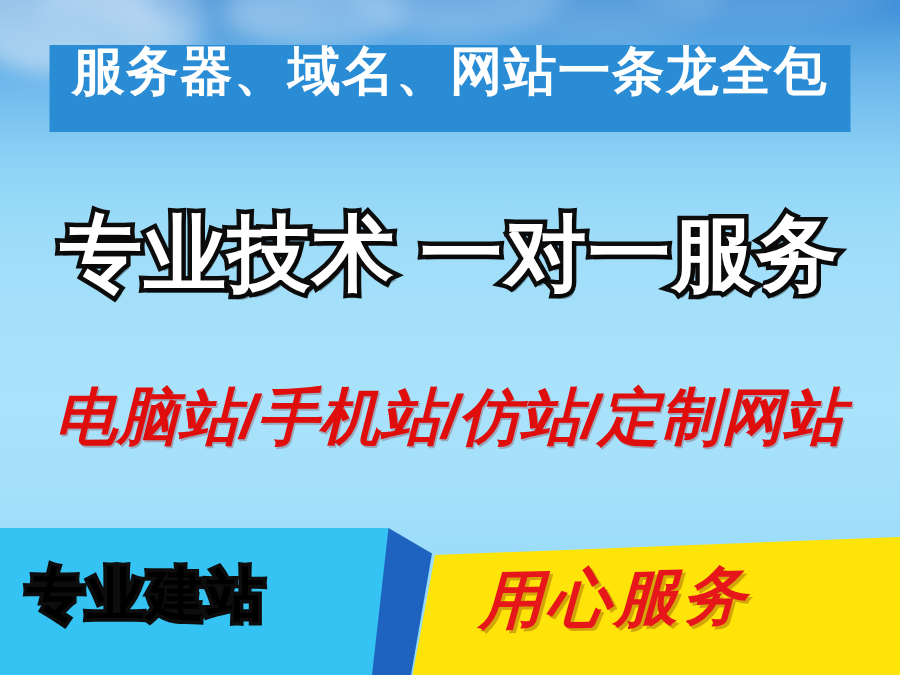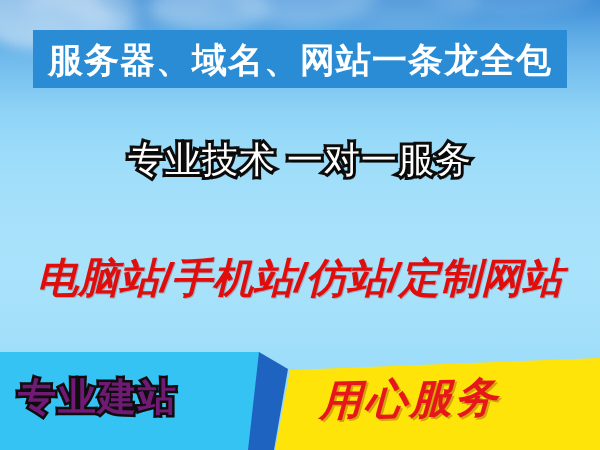--- a/index.html
+++ b/index.html
@@ -62,21 +62,21 @@
 
   
   .headline-bar {
     position: absolute;
     left: 33px;
     top: 30px;
     width: 534px;
     height: 58px;
     background: #2a8cd4;
     display: flex;
-    align-items: center;
+    align-items: flex-start;
     justify-content: center;
   }
   .headline-bar .txt {
     color: #ffffff;
     font-size: 35px;
     font-weight: bold;
     letter-spacing: 1px;
     line-height: 1;
     white-space: nowrap;
   }
@@ -85,22 +85,22 @@
   .line2 {
     position: absolute;
     left: 0;
     top: 142px;
     width: 600px;
     text-align: center;
   }
   .line2 .txt {
     display: inline-block;
     color: #ffffff;
-    font-size: 36px;
-    font-weight: normal;
+    font-size: 55px;
+    font-weight: bold;
     line-height: 1;
     letter-spacing: 1px;
     white-space: nowrap;
     -webkit-text-stroke: 6px #0d0d0d;
     paint-order: stroke fill;
     text-shadow:
       2px 3px 0 rgba(0,0,0,0.35);
   }
 
   
@@ -155,21 +155,21 @@
     top: 0;
     width: 330px;
     height: 100px;
     background: #ffe40a;
     clip-path: polygon(20px 20px, 330px 8px, 330px 100px, 5px 100px);
   }
   .ribbon-left .txt {
     position: absolute;
     left: 18px;
     top: 28px;
-    color: #701a75;
+    color: #000000;
     font-size: 38px;
     font-weight: bold;
     line-height: 1;
     letter-spacing: 2px;
     white-space: nowrap;
     -webkit-text-stroke: 5px #0d0d0d;
     paint-order: stroke fill;
   }
   .ribbon-right .txt {
     position: absolute;

